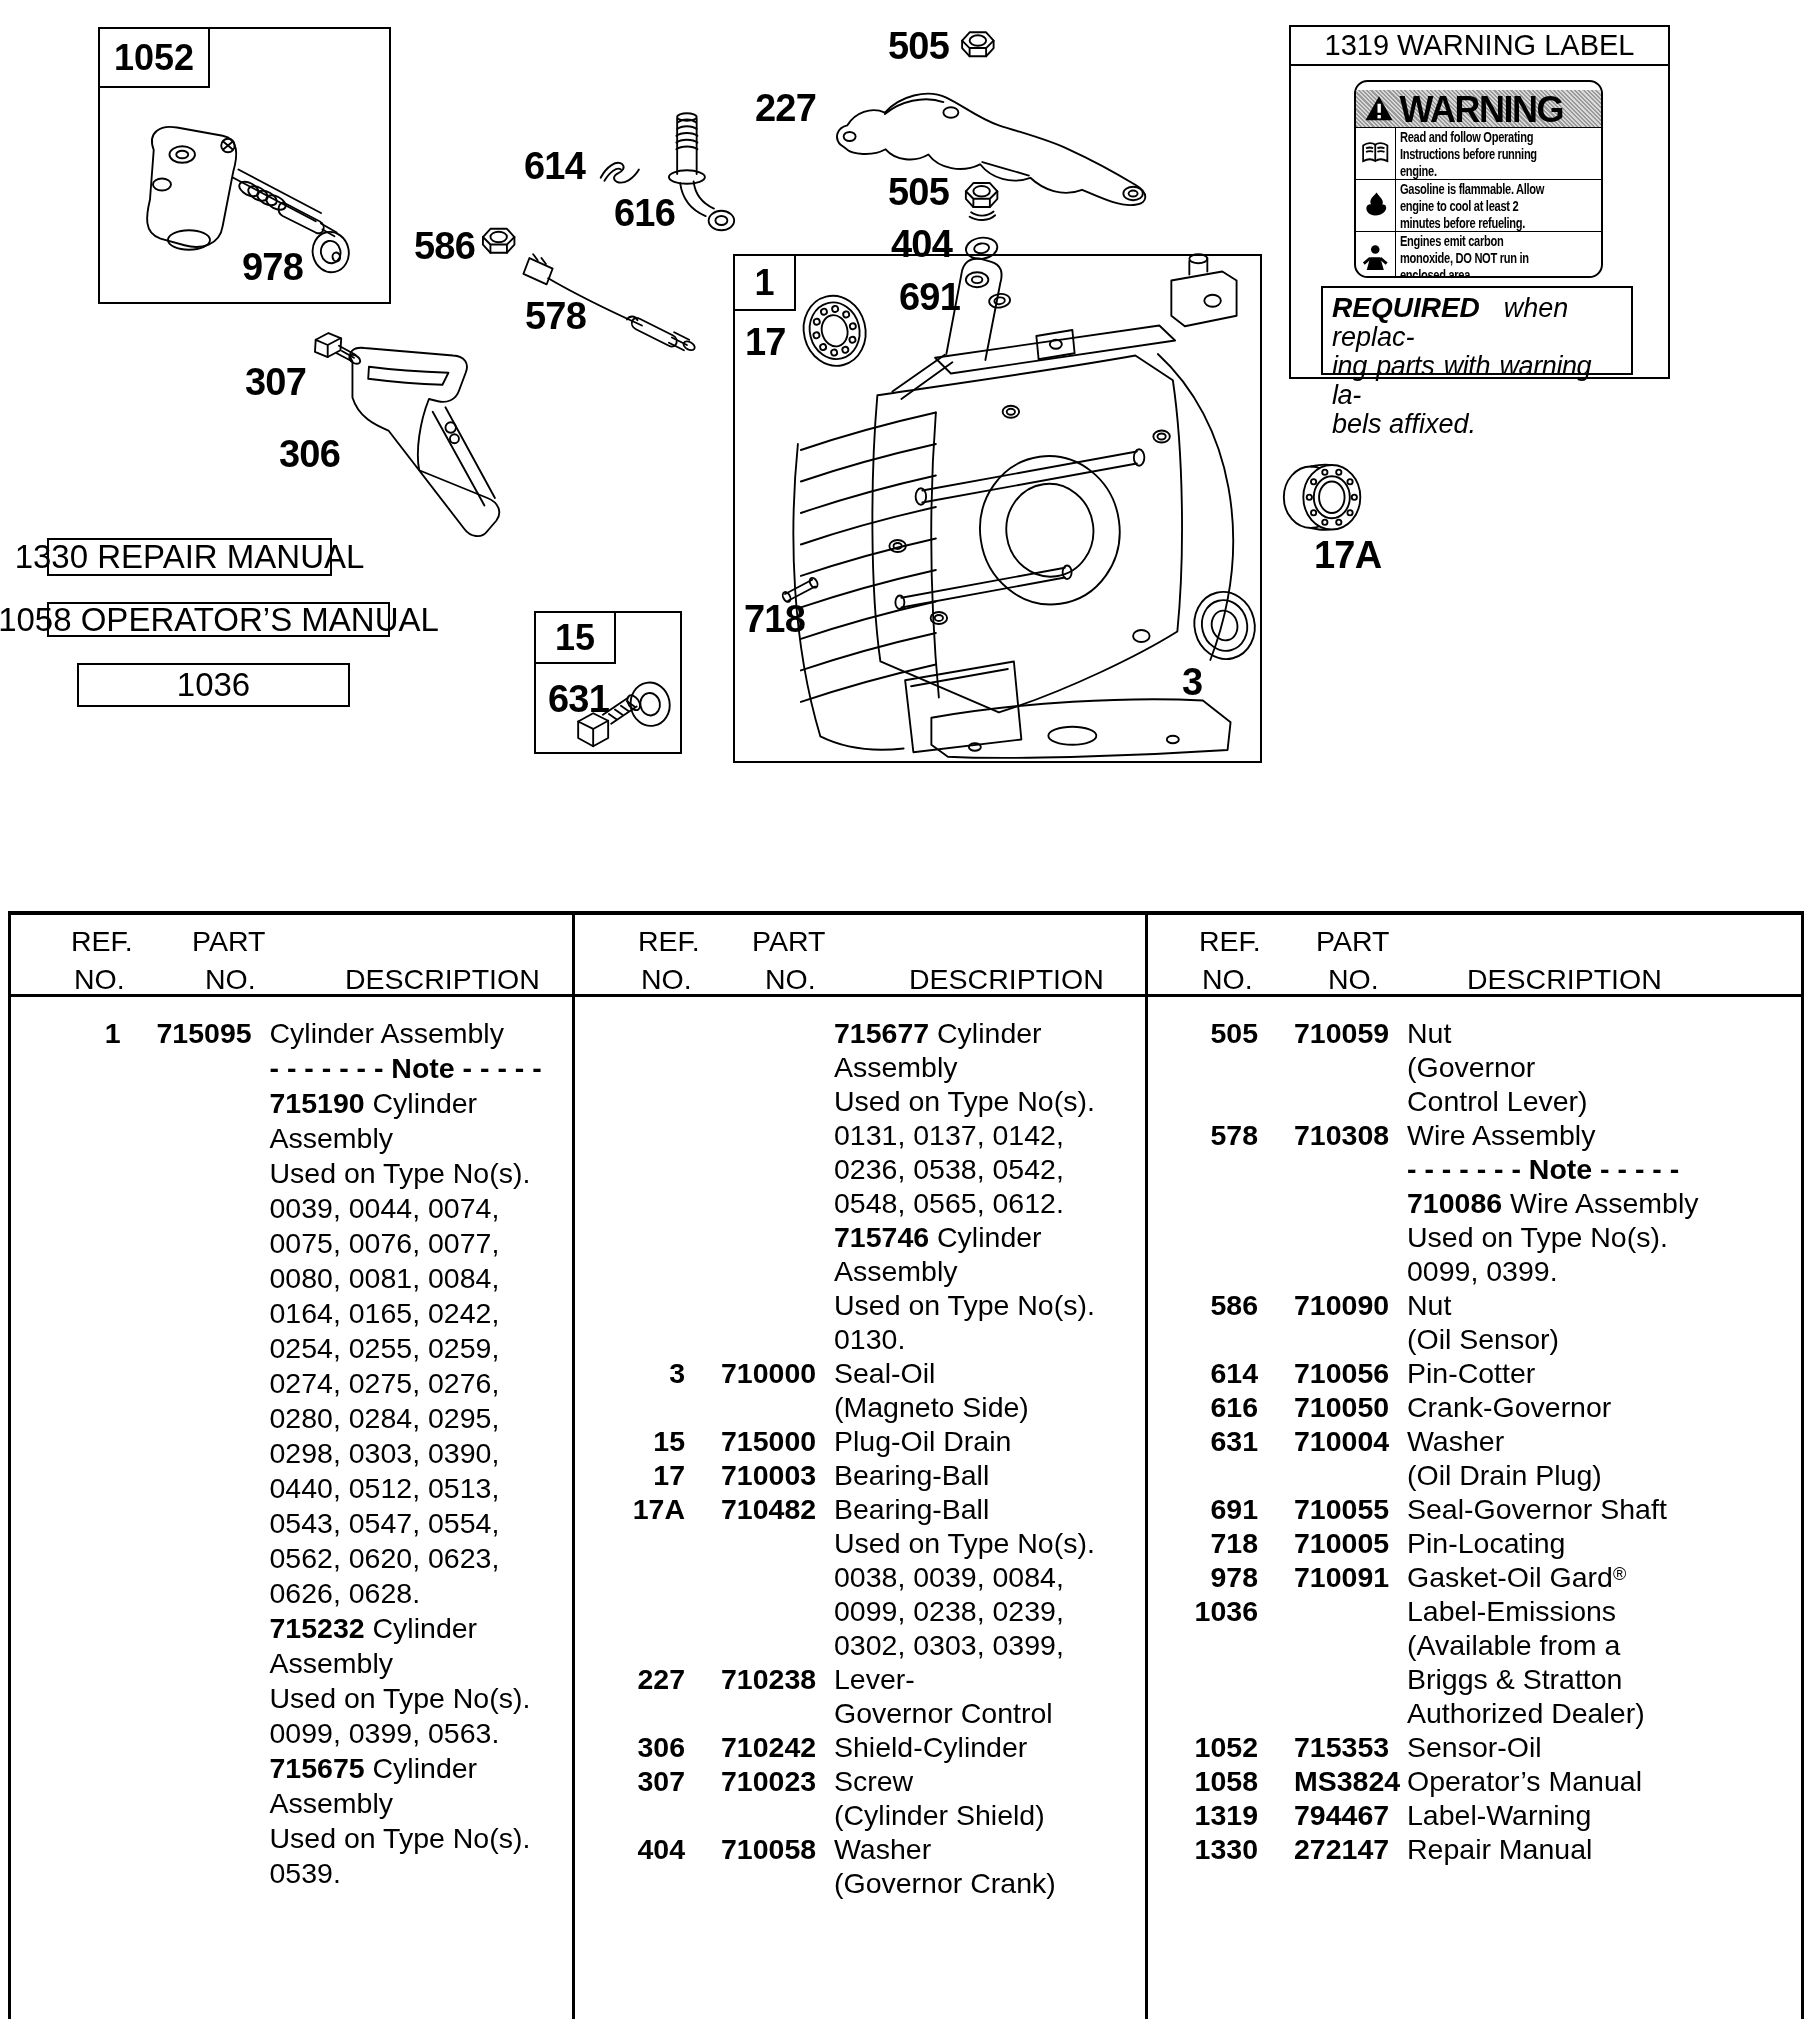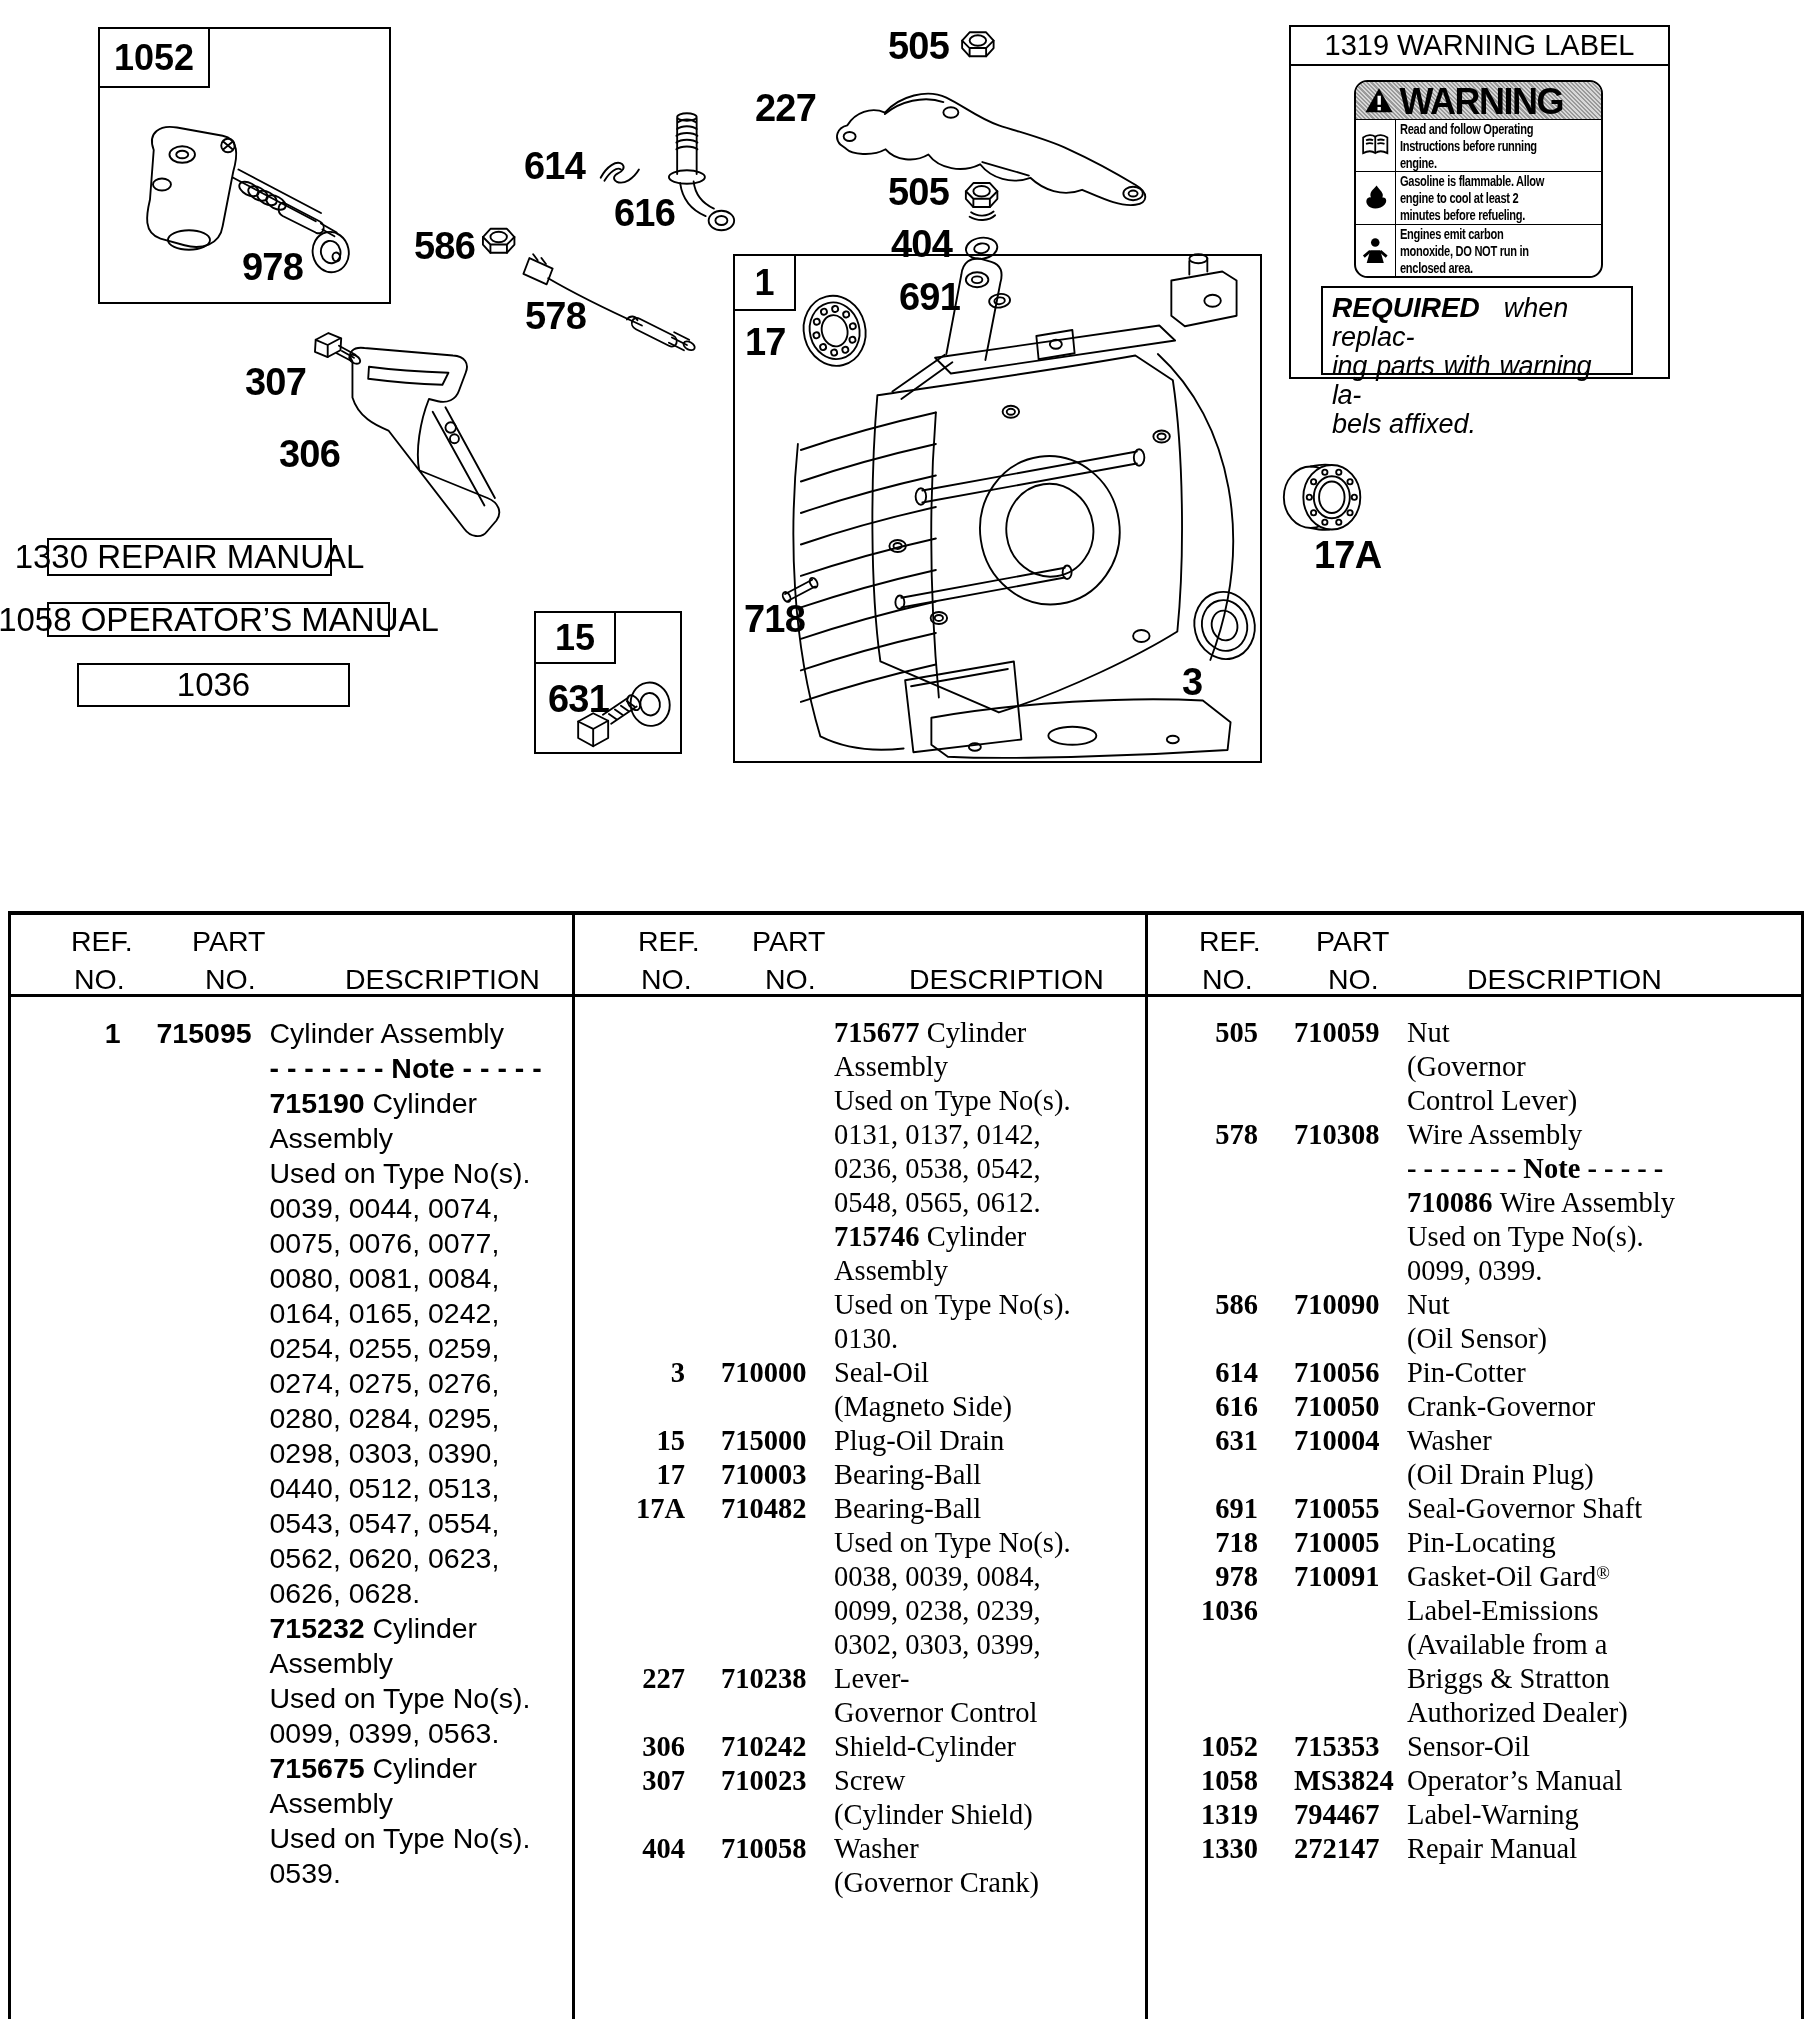--- a/index.html
+++ b/index.html
@@ -11,37 +11,37 @@
   .corner-label{position:absolute;left:0;top:0;border-right:2.3px solid #000;border-bottom:2.3px solid #000;
         display:flex;align-items:center;justify-content:center;font-weight:bold;font-size:36px;box-sizing:border-box;background:#fff;}
   .manual-box{display:flex;align-items:center;justify-content:center;font-size:33px;white-space:nowrap;}
   
   .plbl{position:absolute;font-weight:bold;font-size:38px;letter-spacing:-0.8px;line-height:1;}
   
   .wtitle{height:37px;border-bottom:2.3px solid #000;display:flex;align-items:center;justify-content:center;font-size:29px;}
   .wlabel{position:absolute;left:63px;top:53px;width:249px;height:198px;border:2.3px solid #000;border-radius:13.5px;
           box-sizing:border-box;overflow:hidden;display:flex;flex-direction:column;}
   .wband{height:38px;display:flex;align-items:center;gap:6px;padding:0 7.5px;box-sizing:border-box;border-bottom:1.5px solid #000;
-         background:repeating-linear-gradient(45deg,#9a9a9a 0 1.5px,#d8d8d8 1.5px 3px);}
+         background:repeating-linear-gradient(45deg,#9a9a9a 0 1.5px,#d8d8d8 1.5px 3px);margin-top:8px;}
   .wband span{font-size:36px;font-weight:bold;letter-spacing:-1.5px;transform:scaleY(1.05);}
   .wrow{flex:1;display:flex;align-items:center;border-bottom:1.5px solid #000;}
   .wrow:last-child{border-bottom:none;}
   .wicon{width:39px;align-self:stretch;border-right:1.5px solid #000;display:flex;align-items:center;justify-content:center;flex:none;}
   .wtext{font-size:15px;font-weight:bold;line-height:17px;letter-spacing:-0.4px;width:132%;
          transform:scaleX(0.74);transform-origin:0 50%;padding-left:5.3px;}
   .wreq{position:absolute;left:30px;top:259px;width:312px;height:89px;border:2.3px solid #000;box-sizing:border-box;
         font-style:italic;font-size:27px;line-height:29px;padding:4.5px 7.5px 0 9px;}
   .wr1{word-spacing:16.5px;} .wr1 b{font-size:28px;}
   .wr2{word-spacing:2.3px;letter-spacing:-0.4px;}
   
   .rule{position:absolute;background:#000;}
   .th{position:absolute;font-size:28.5px;line-height:1;margin-left:24px;}
   .tcol{position:absolute;top:1017px;}
   .tl{display:flex;font-size:28.5px;}
-  .tc1 .tl{height:35px;} .tc2 .tl,.tc3 .tl{height:34px;font-family:Liberation Serif, serif;}
+  .tc1 .tl{height:35px;} .tc2 .tl,.tc3 .tl{height:34px;}
   .tref{width:113px;text-align:right;font-weight:bold;flex:none;}
   .tpart{width:113px;margin-left:36px;font-weight:bold;flex:none;}
   .tdesc{flex:1;white-space:nowrap;}
   .tdesc b{font-weight:bold;}
   .reg{font-size:18px;position:relative;top:-7.5px;}
   svg{display:block;}
 </style>
 </head>
 <body>
 

